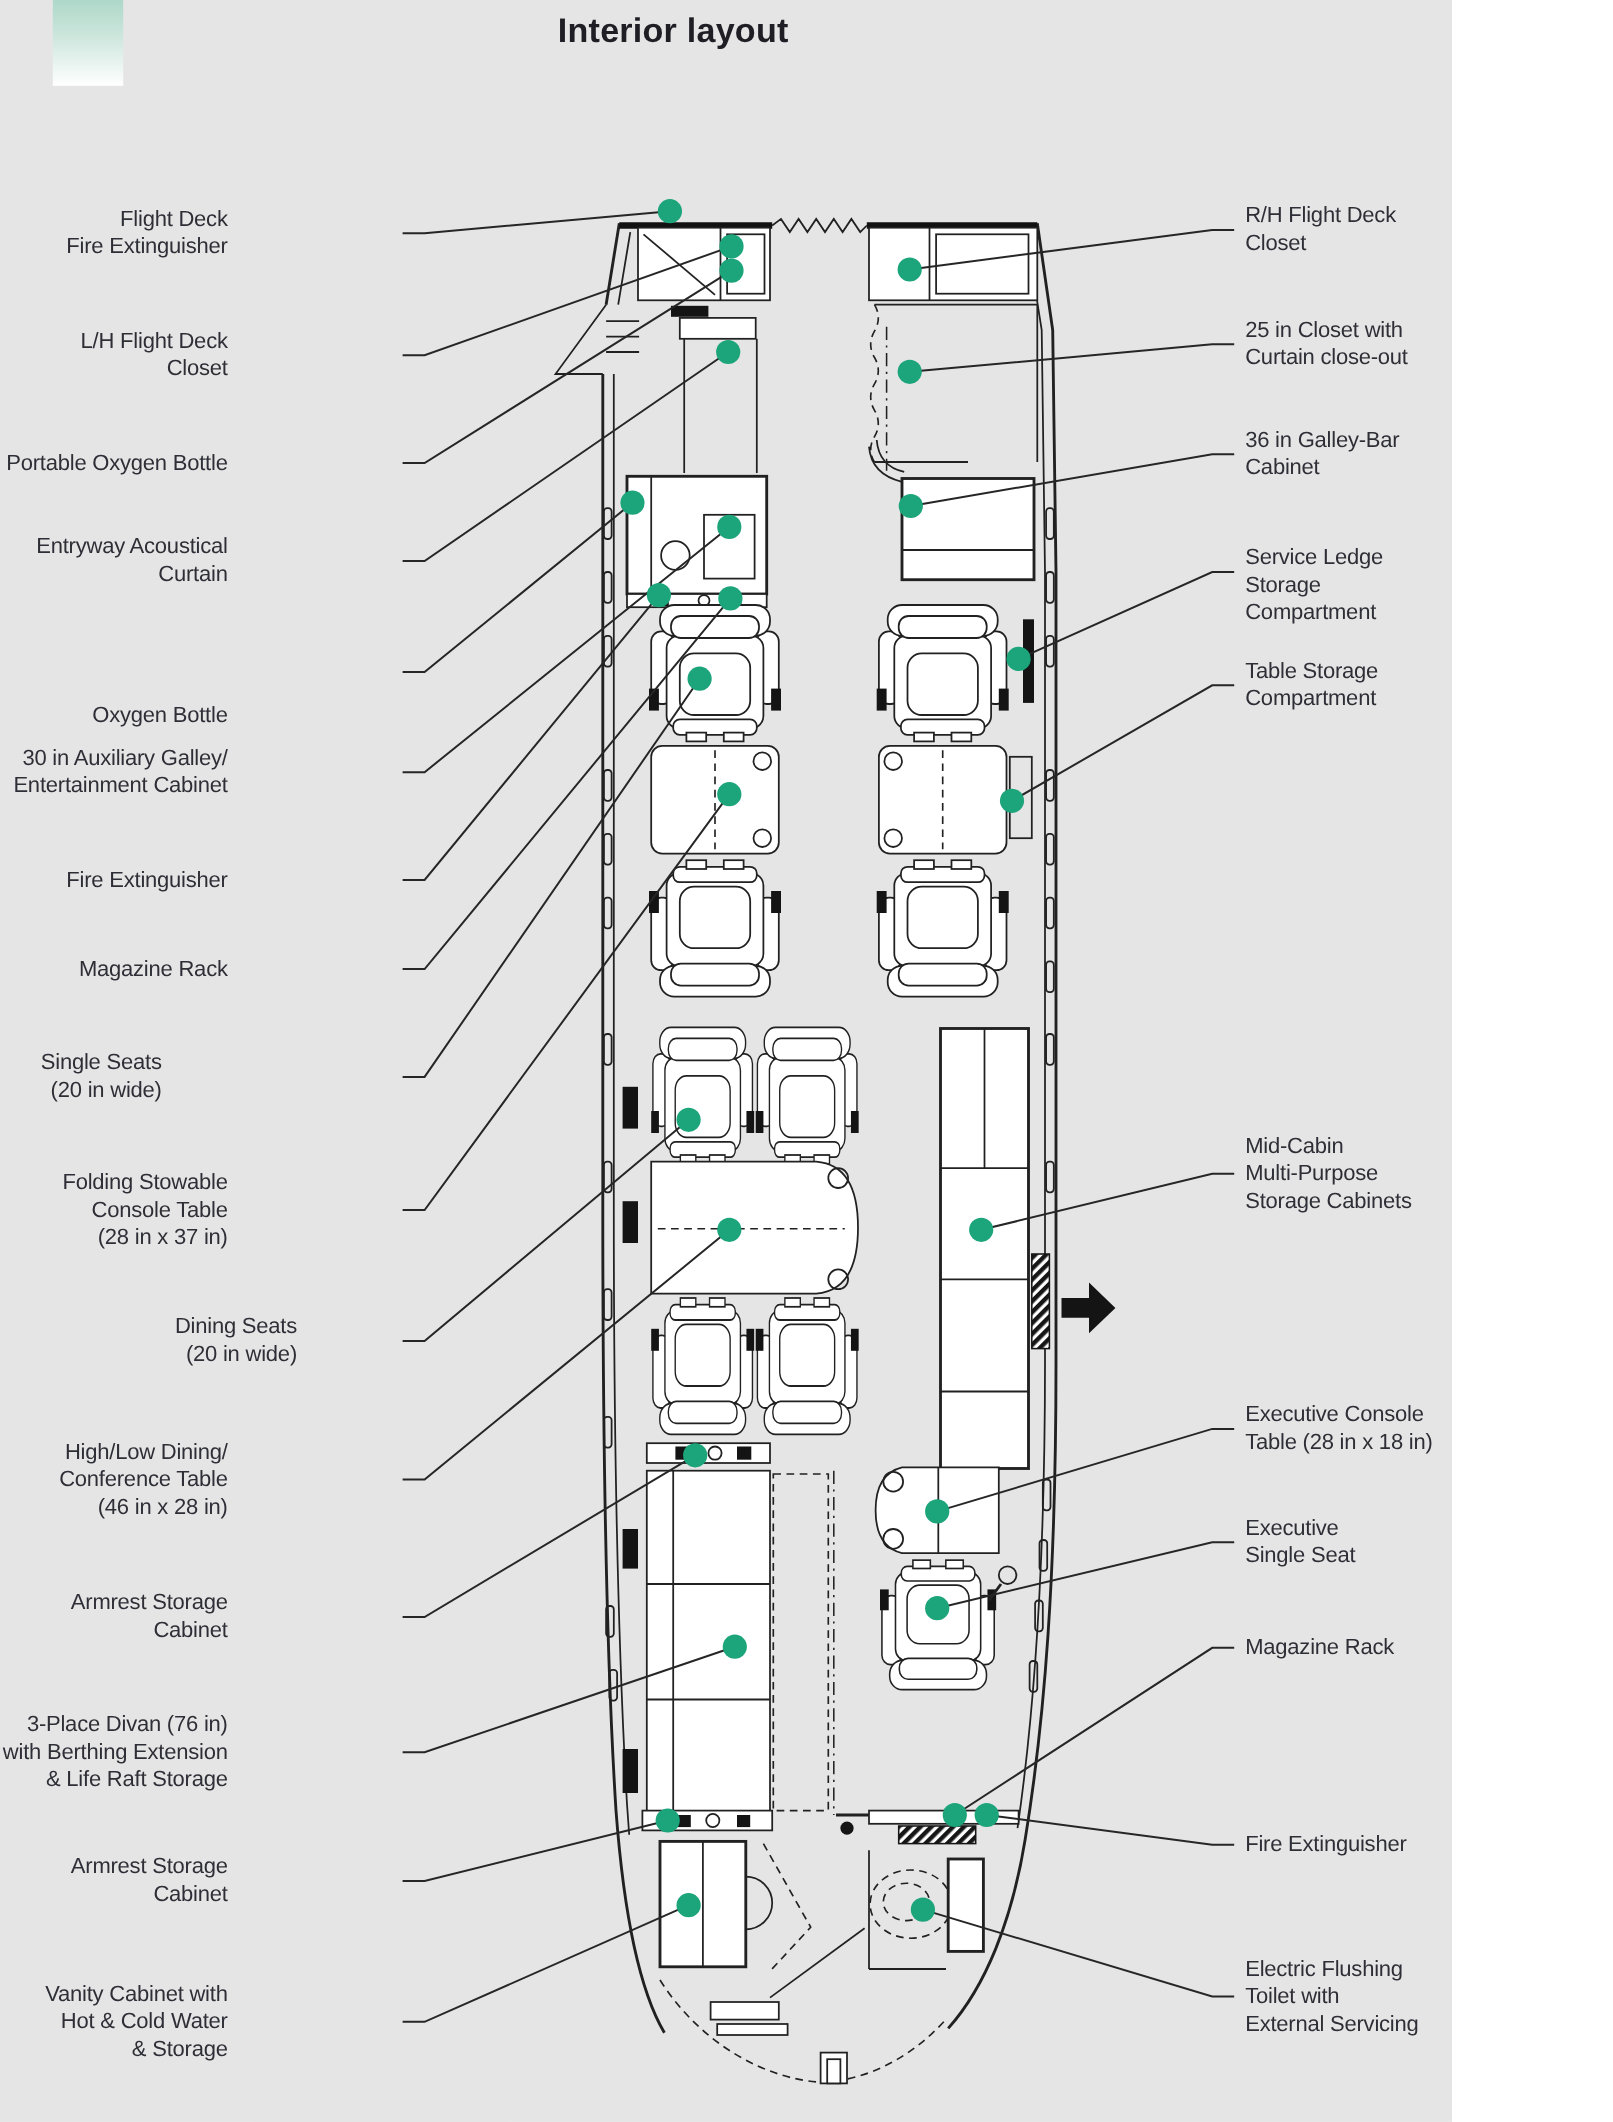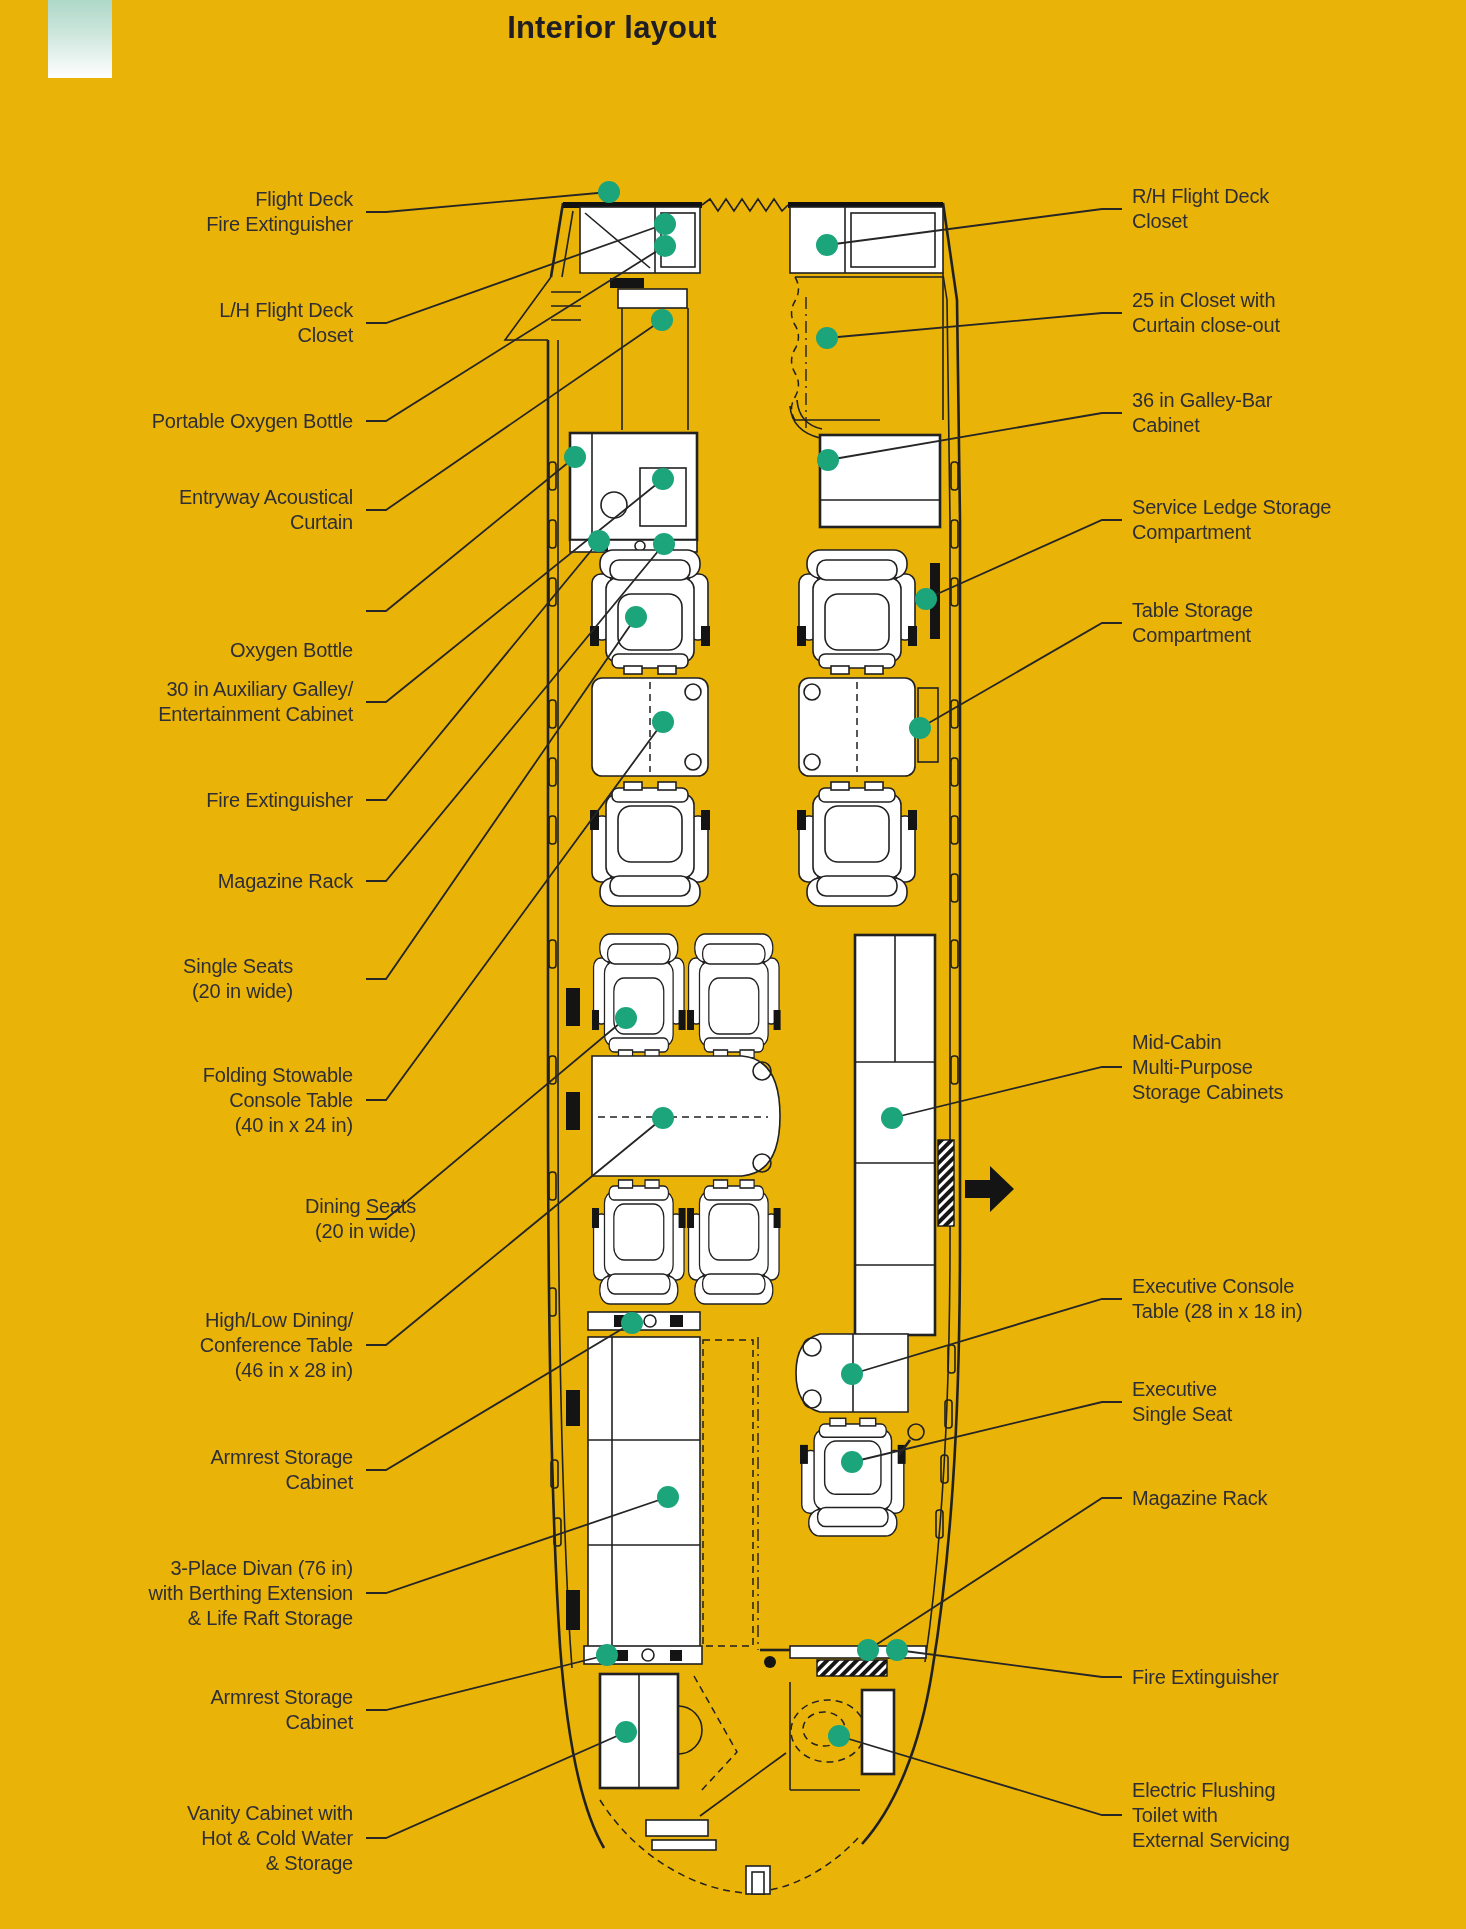--- a/index.html
+++ b/index.html
@@ -1,16 +1,16 @@
 <!DOCTYPE html>
 <html><head>
 <meta charset="utf-8">
 <style>
   html,body{margin:0;padding:0;background:#ffffff;}
-  #canvas{position:relative;width:1466px;height:1929px;background:#eab308;overflow:hidden;
+  #canvas{position:relative;width:1320px;height:1929px;background:#e5e5e5;overflow:hidden;
           font-family:"Liberation Sans", sans-serif;}
   #corner-accent{position:absolute;left:48px;top:0;width:64px;height:78px;
           background:linear-gradient(to bottom,#aed8c9 0%,#cfe7de 45%,#ffffff 100%);}
   #page-title{position:absolute;left:442px;top:10px;width:340px;text-align:center;
           font-size:31px;font-weight:bold;color:#1e1e24;letter-spacing:.2px;}
   .callout{position:absolute;font-size:20px;line-height:25px;color:#2e2e36;
           white-space:pre-line;letter-spacing:-0.2px;}
   .callout.left{text-align:right;}
   .callout.right{text-align:left;}
   #plan-svg{position:absolute;left:0;top:0;}
@@ -329,21 +329,21 @@
 Curtain</div>
       <div class="callout left" style="top: 598.5px; right: 1113px; margin-top: 39px;">Oxygen Bottle</div>
       <div class="callout left" style="top: 677px; right: 1113px;">30 in Auxiliary Galley/
 Entertainment Cabinet</div>
       <div class="callout left" style="top: 787.5px; right: 1113px;">Fire Extinguisher</div>
       <div class="callout left" style="top: 868.5px; right: 1113px;">Magazine Rack</div>
       <div class="callout left" style="top: 954px; right: 1173px;">Single Seats
 (20 in wide)</div>
       <div class="callout left" style="top: 1062.5px; right: 1113px;">Folding Stowable
 Console Table
-(40 in x 24 in)</div>
+(28 in x 37 in)</div>
       <div class="callout left" style="top: 1194px; right: 1050px;">Dining Seats
 (20 in wide)</div>
       <div class="callout left" style="top: 1307.5px; right: 1113px;">High/Low Dining/
 Conference Table
 (46 in x 28 in)</div>
       <div class="callout left" style="top: 1445px; right: 1113px;">Armrest Storage
 Cabinet</div>
       <div class="callout left" style="top: 1555.5px; right: 1113px;">3-Place Divan (76 in)
 with Berthing Extension
 &amp; Life Raft Storage</div>

